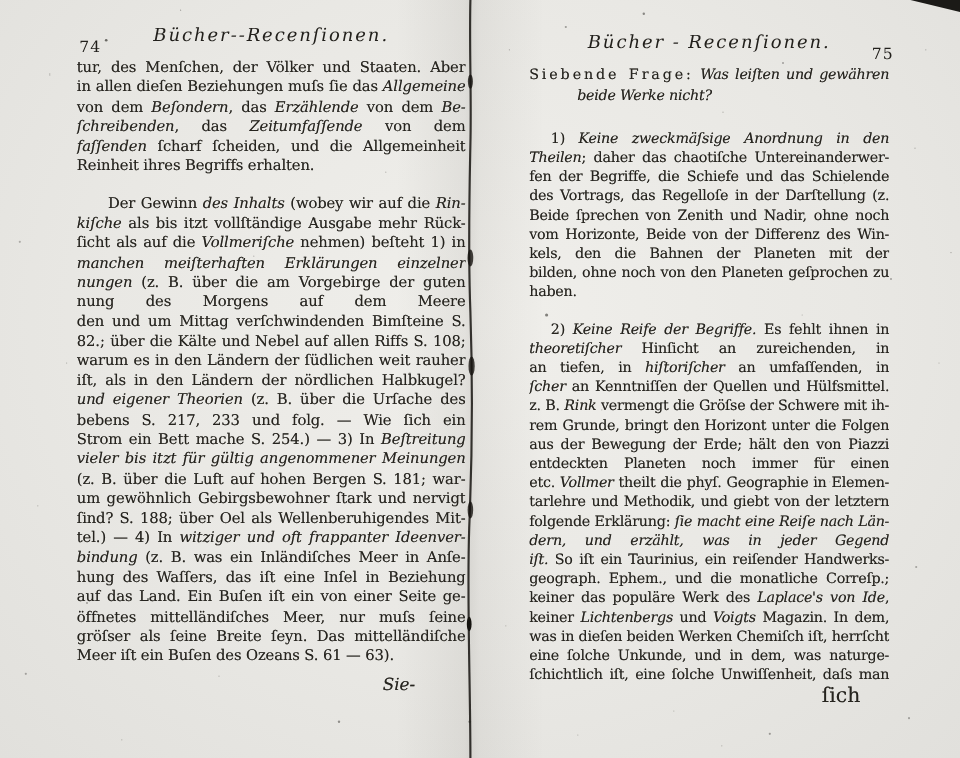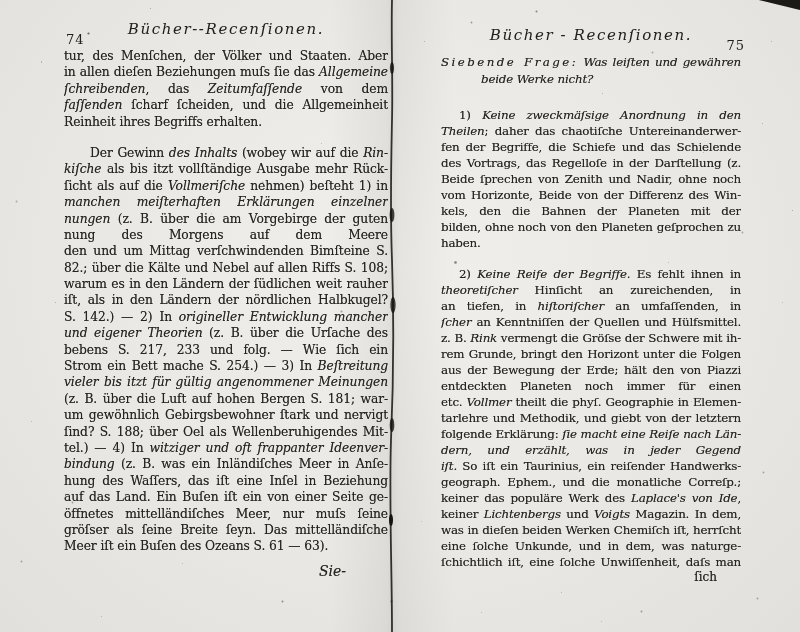--- a/index.html
+++ b/index.html
@@ -36,29 +36,29 @@
   .body-right{margin-top:10px;font-size:11.9px;letter-spacing:-0.2px;}
 
   .line{
     text-align:justify;text-align-last:justify;
     height:16.4px;line-height:16.4px;overflow:hidden;
     text-shadow:0 0 .5px rgba(38,36,31,.55);
   }
   .body-right .line{height:16px;line-height:16px;}
   .line.end{text-align:left;text-align-last:left;}
   .run-i{font-style:italic;}
-  .run-sp{font-style:italic;letter-spacing:2.4px;}
+  .run-sp{letter-spacing:2.4px;}
   .para.heading .line{height:17px;line-height:17px;}
 
   .catchword{
     font-style:italic;text-align:right;font-size:14px;
     text-shadow:0 0 .5px rgba(38,36,31,.55);
   }
   .cw-left{margin-top:8px;padding-right:42px;}
-  .cw-right{margin-top:0;padding-right:24px;font-style:normal;font-size:12px;}
+  .cw-right{margin-top:0;padding-right:24px;font-style:normal;font-size:17px;}
 
   .binding-line{position:absolute;top:0;left:0;pointer-events:none;}
   .corner-mark{
     position:absolute;top:0;right:0;width:48px;height:10px;
     background:#1b1a17;
     clip-path:polygon(14% 0, 100% 0, 100% 100%);
   }
   .speckles{position:absolute;top:0;left:0;width:1px;height:1px;background:transparent;border-radius:50%;
     box-shadow:
       88px 33px 0 .6px rgba(40,38,33,.65),
@@ -116,36 +116,36 @@
 
   <div class="page page-left">
     <div class="hdr">
       <span class="pageno pageno-left">74</span>
       <span class="running">Bücher--Recenſionen.</span>
     </div>
     <div class="body-left" id="left-body">
         <div class="para">
           <div class="line"><span class="run-r">tur, des Menſchen, der Völker und Staaten. Aber</span></div>
           <div class="line"><span class="run-r">in allen dieſen Beziehungen muſs ſie das </span><span class="run-i">Allgemeine</span></div>
+          <div class="line"><span class="run-r">von dem </span><span class="run-i">Beſondern</span><span class="run-r">, das </span><span class="run-i">Erzählende</span><span class="run-r"> von dem </span><span class="run-i">Be-</span></div>
           <div class="line"><span class="run-i">ſchreibenden</span><span class="run-r">, das </span><span class="run-i">Zeitumfaſſende</span><span class="run-r"> von dem </span></div>
           <div class="line"><span class="run-i">faſſenden</span><span class="run-r"> ſcharf ſcheiden, und die Allgemeinheit und</span></div>
           <div class="line end"><span class="run-r">Reinheit ihres Begriffs erhalten.</span></div>
         </div>
         <div class="para" style="margin-top: 15px;">
           <div class="line" style="text-indent: 26px;"><span class="run-r">Der Gewinn </span><span class="run-i">des Inhalts</span><span class="run-r"> (wobey wir auf die </span><span class="run-i">Rin-</span></div>
           <div class="line"><span class="run-i">kiſche</span><span class="run-r"> als bis itzt vollſtändige Ausgabe mehr Rück-</span></div>
           <div class="line"><span class="run-r">ſicht als auf die </span><span class="run-i">Vollmeriſche</span><span class="run-r"> nehmen) beſteht 1) in</span></div>
           <div class="line"><span class="run-i">manchen meiſterhaften Erklärungen einzelner Erſchei-</span></div>
           <div class="line"><span class="run-i">nungen</span><span class="run-r"> (z. B. über die am Vorgebirge der guten Hoff-</span></div>
           <div class="line"><span class="run-r">nung des Morgens auf dem Meere herumſchwimmen-</span></div>
           <div class="line"><span class="run-r">den und um Mittag verſchwindenden Bimſteine S.</span></div>
           <div class="line"><span class="run-r">82.; über die Kälte und Nebel auf allen Riffs S. 108;</span></div>
           <div class="line"><span class="run-r">warum es in den Ländern der ſüdlichen weit rauher</span></div>
           <div class="line"><span class="run-r">iſt, als in den Ländern der nördlichen Halbkugel?</span></div>
-          <div class="line"><span class="run-r">S. 142.) — 2) In </span><span class="run-i">origineller Entwicklung mancher</span></div>
           <div class="line"><span class="run-i">und eigener Theorien</span><span class="run-r"> (z. B. über die Urſache des Erd-</span></div>
           <div class="line"><span class="run-r">bebens S. 217, 233 und folg. — Wie ſich ein</span></div>
           <div class="line"><span class="run-r">Strom ein Bett mache S. 254.) — 3) In </span><span class="run-i">Beſtreitung</span></div>
           <div class="line"><span class="run-i">vieler bis itzt für gültig angenommener Meinungen</span></div>
           <div class="line"><span class="run-r">(z. B. über die Luft auf hohen Bergen S. 181; war-</span></div>
           <div class="line"><span class="run-r">um gewöhnlich Gebirgsbewohner ſtark und nervigt</span></div>
           <div class="line"><span class="run-r">ſind? S. 188; über Oel als Wellenberuhigendes Mit-</span></div>
           <div class="line"><span class="run-r">tel.) — 4) In </span><span class="run-i">witziger und oft frappanter Ideenver-</span></div>
           <div class="line"><span class="run-i">bindung</span><span class="run-r"> (z. B. was ein Inländiſches Meer in Anſe-</span></div>
           <div class="line"><span class="run-r">hung des Waſſers, das iſt eine Inſel in Beziehung</span></div>

